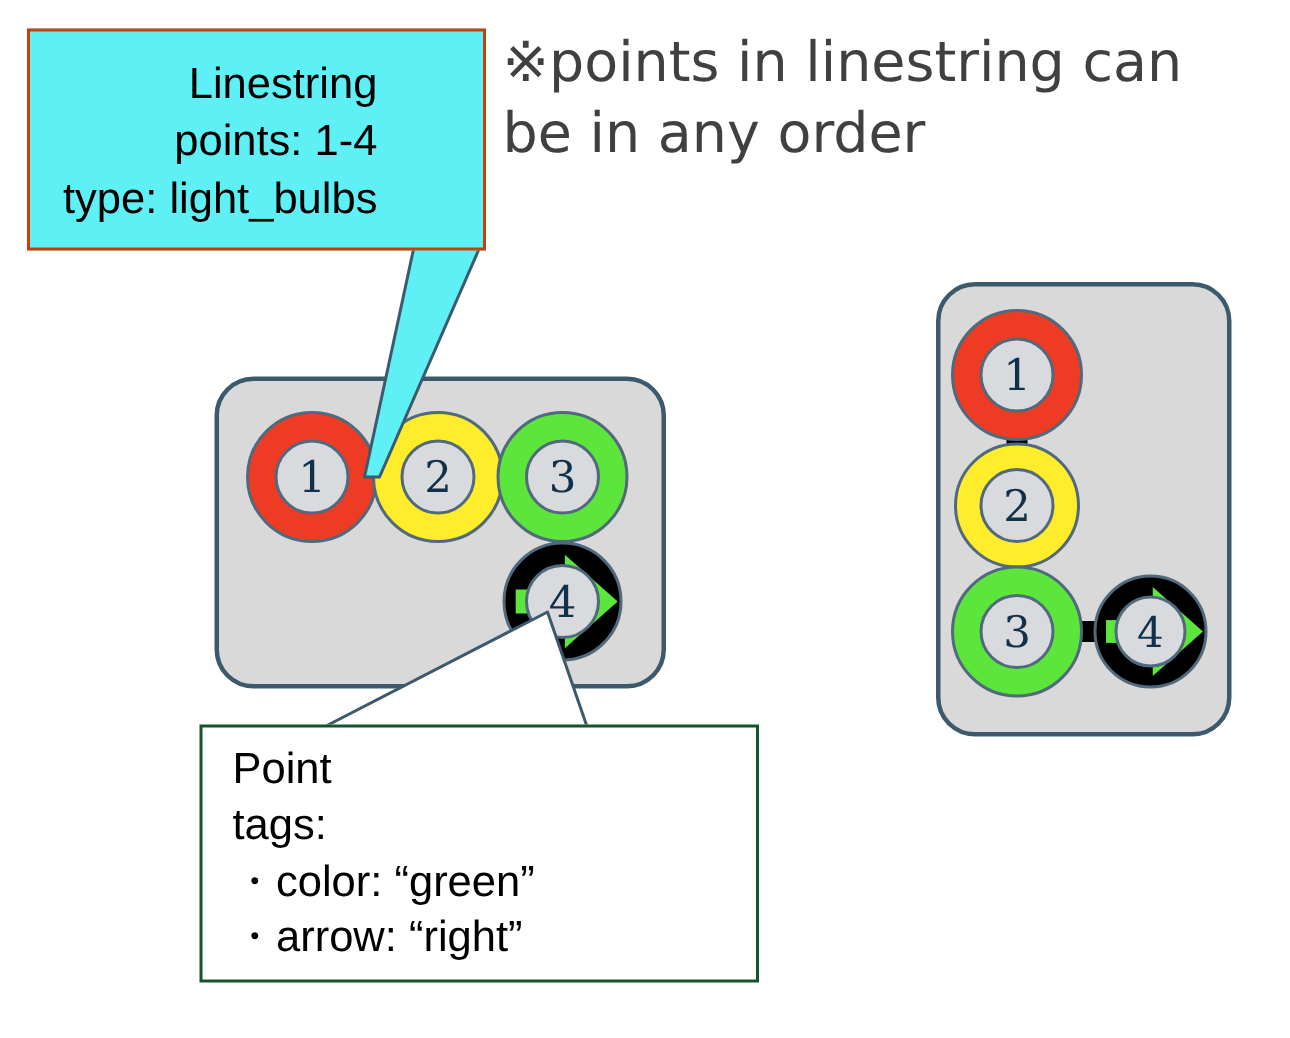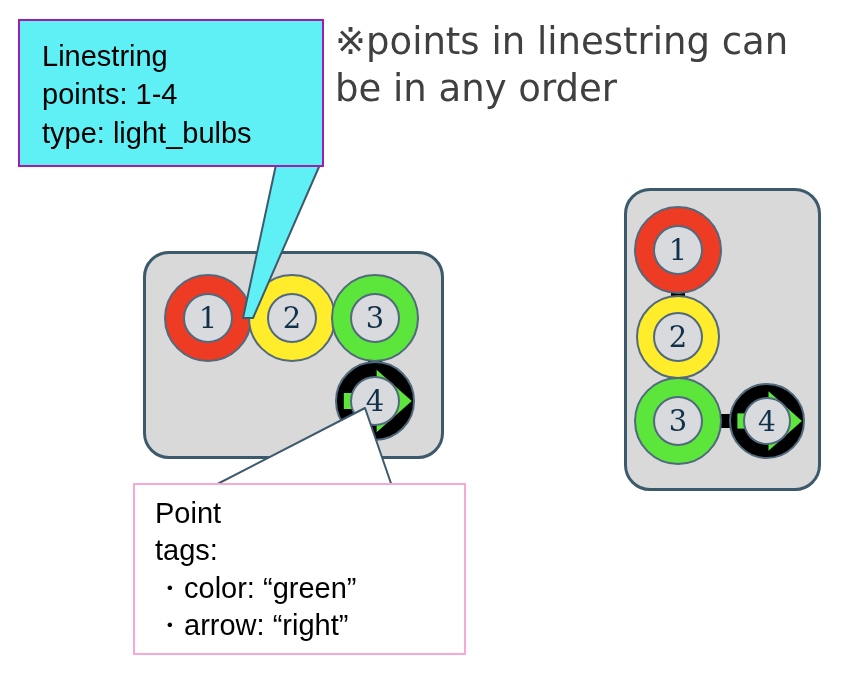--- a/index.html
+++ b/index.html
@@ -32,42 +32,43 @@
   }
 
   
   .callout-linestring {
     position: absolute;
     left: 18px;
     top: 19px;
     width: 306px;
     height: 148px;
     background: #5ff0f5;
-    border: 2px solid #a21caf;
+    border: 2px solid #c2410c;
     box-sizing: border-box;
     z-index: 6;
+    text-align: right;
   }
   .callout-linestring .callout-text {
     position: absolute;
     left: 22px;
     top: 16px;
     font-size: 29px;
     line-height: 1.32;
     color: #000000;
     white-space: pre-line;
   }
 
   .callout-point {
     position: absolute;
     left: 133px;
     top: 483px;
-    width: 333px;
+    width: 373px;
     height: 172px;
     background: #ffffff;
-    border: 2px solid #f9a8d4;
+    border: 2px solid #14532d;
     box-sizing: border-box;
     z-index: 6;
   }
   .callout-point .callout-text {
     position: absolute;
     left: 20px;
     top: 10px;
     font-size: 29px;
     line-height: 1.29;
     color: #000000;

